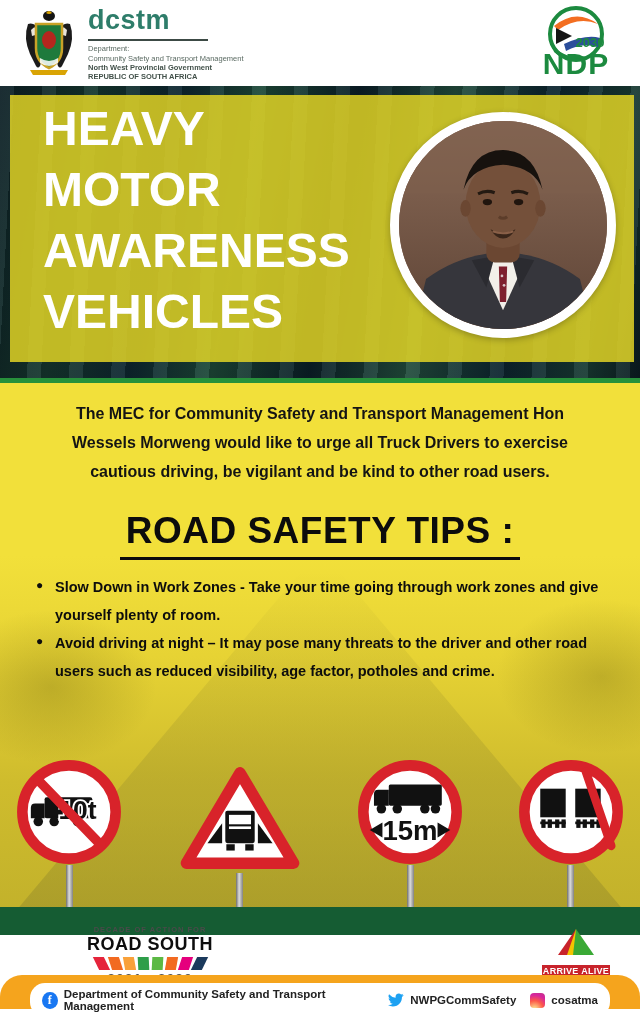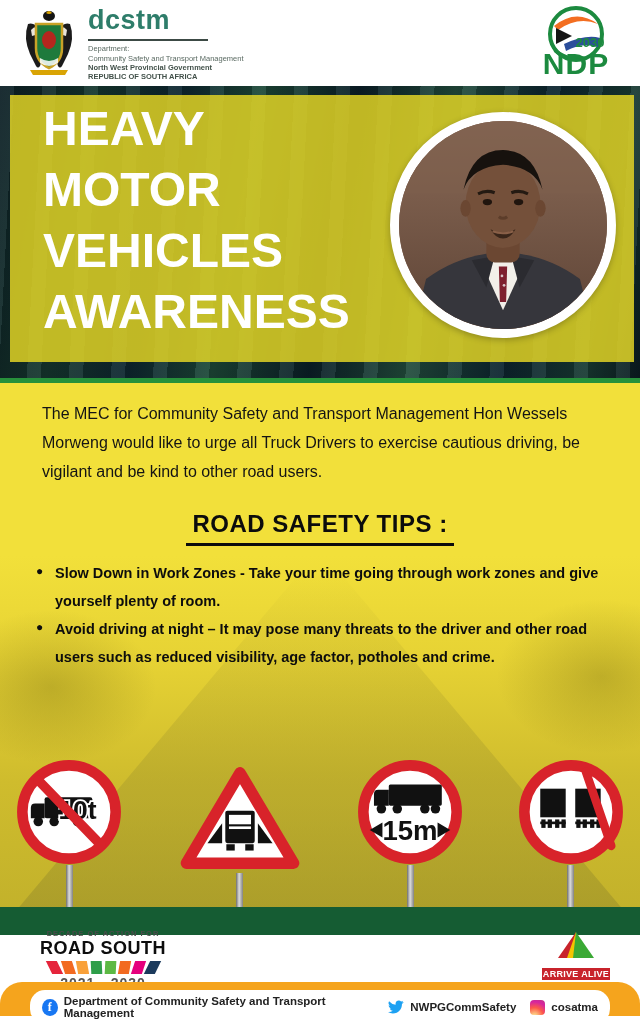--- a/index.html
+++ b/index.html
@@ -41,43 +41,43 @@
   
   .body { position:relative; height:524px; overflow:hidden;
     background:
       radial-gradient(150px 110px at 8% 58%, rgba(96,88,12,.28), transparent 70%),
       radial-gradient(150px 110px at 94% 56%, rgba(96,88,12,.28), transparent 70%),
       linear-gradient(180deg,#F2E03A 0%,#F2E03A 33%,#E7D334 52%,#CFBC2D 76%,#C3B22B 100%);
   }
   .road { position:absolute; left:0; right:0; top:36%; bottom:0;
       clip-path:polygon(47% 0,53% 0,97% 100%,3% 100%);
       background:linear-gradient(180deg, rgba(205,190,55,0) 0%, rgba(171,158,44,.55) 70%, rgba(160,148,42,.65) 100%); }
-  .intro { margin:16px auto 0; width:556px; font-weight:normal;
+  .intro { margin:16px auto 0; width:556px; text-align:center; font-weight:bold;
       font-size:16px; line-height:1.82; color:#141414; position:relative; }
   .tips-head { text-align:center; margin-top:24px; position:relative; }
-  .tips-head span { display:inline-block; font-size:24px; font-weight:900; color:#0c0c0c;
+  .tips-head span { display:inline-block; font-size:37px; font-weight:900; color:#0c0c0c;
       letter-spacing:.5px; border-bottom:3px solid #0c0c0c; padding:0 6px 5px; }
   .tips { list-style:none; margin:14px 28px 0 36px; position:relative; }
   .tips li { position:relative; padding-left:19px; font-weight:bold; font-size:14.5px;
       line-height:1.92; color:#0d0d0d; }
   .tips li::before { content:"●"; position:absolute; left:0; top:0; font-size:12px; }
 
   
   .signs { position:absolute; left:0; right:0; bottom:0; display:flex;
       justify-content:space-between; align-items:flex-end; padding:0 16px; }
   .sign { display:flex; flex-direction:column; align-items:center; }
   .pole { width:7px; background:linear-gradient(90deg,#6f6f6f,#dcdcdc 45%,#828282); }
   .pole.h1 { height:42px; } .pole.h2 { height:34px; }
 
   
   .green-bar { height:28px; background:#155C33; }
 
   
-  .footer { height:47px; background:#fff; display:flex; align-items:center;
-      justify-content:space-between; padding:2px 14px 0; }
+  .footer { height:40px; background:#fff; display:flex; align-items:center;
+      justify-content:space-between; padding:2px 14px 0;margin-left:47px; }
   .decade { width:178px; text-align:center; }
   .decade .l1 { font-size:7.5px; letter-spacing:1px; color:#4a4a4a; font-weight:bold; }
   .decade .l2 { font-size:18px; font-weight:900; color:#0d0d0d; letter-spacing:.5px; }
   .stripes { display:flex; justify-content:center; gap:3px; height:13px; margin:2px 0 1px; }
   .stripes i { width:11px; }
   .stripes i:nth-child(1){background:#E5243B;transform:skewX(26deg);}
   .stripes i:nth-child(2){background:#F26A21;transform:skewX(18deg);}
   .stripes i:nth-child(3){background:#F9A13A;transform:skewX(10deg);}
   .stripes i:nth-child(4){background:#2E9E49;transform:skewX(3deg);}
   .stripes i:nth-child(5){background:#5CB944;transform:skewX(-3deg);}
@@ -144,22 +144,22 @@
         <text x="42" y="70" font-size="30" font-weight="bold" fill="#1C8A3F" text-anchor="middle" style="letter-spacing:1px">NDP</text>
       </svg>
     </div>
   </header>
 
   <section class="hero">
     <div class="hero-tint"></div>
     <h1 class="hero-title">
       <div>HEAVY</div>
       <div>MOTOR</div>
+      <div>AWARENESS</div>
       <div>VEHICLES</div>
-      <div>AWARENESS</div>
     </h1>
     <div class="portrait">
       <svg width="208" height="208" viewBox="0 0 200 200">
         <defs>
           <linearGradient id="bgv" x1="0" y1="0" x2="0" y2="1">
             <stop offset="0" stop-color="#8a6a57"></stop>
               <stop offset="1" stop-color="#5e4436"></stop>
           </linearGradient>
         </defs>
         <rect width="200" height="200" fill="url(#bgv)"></rect>

